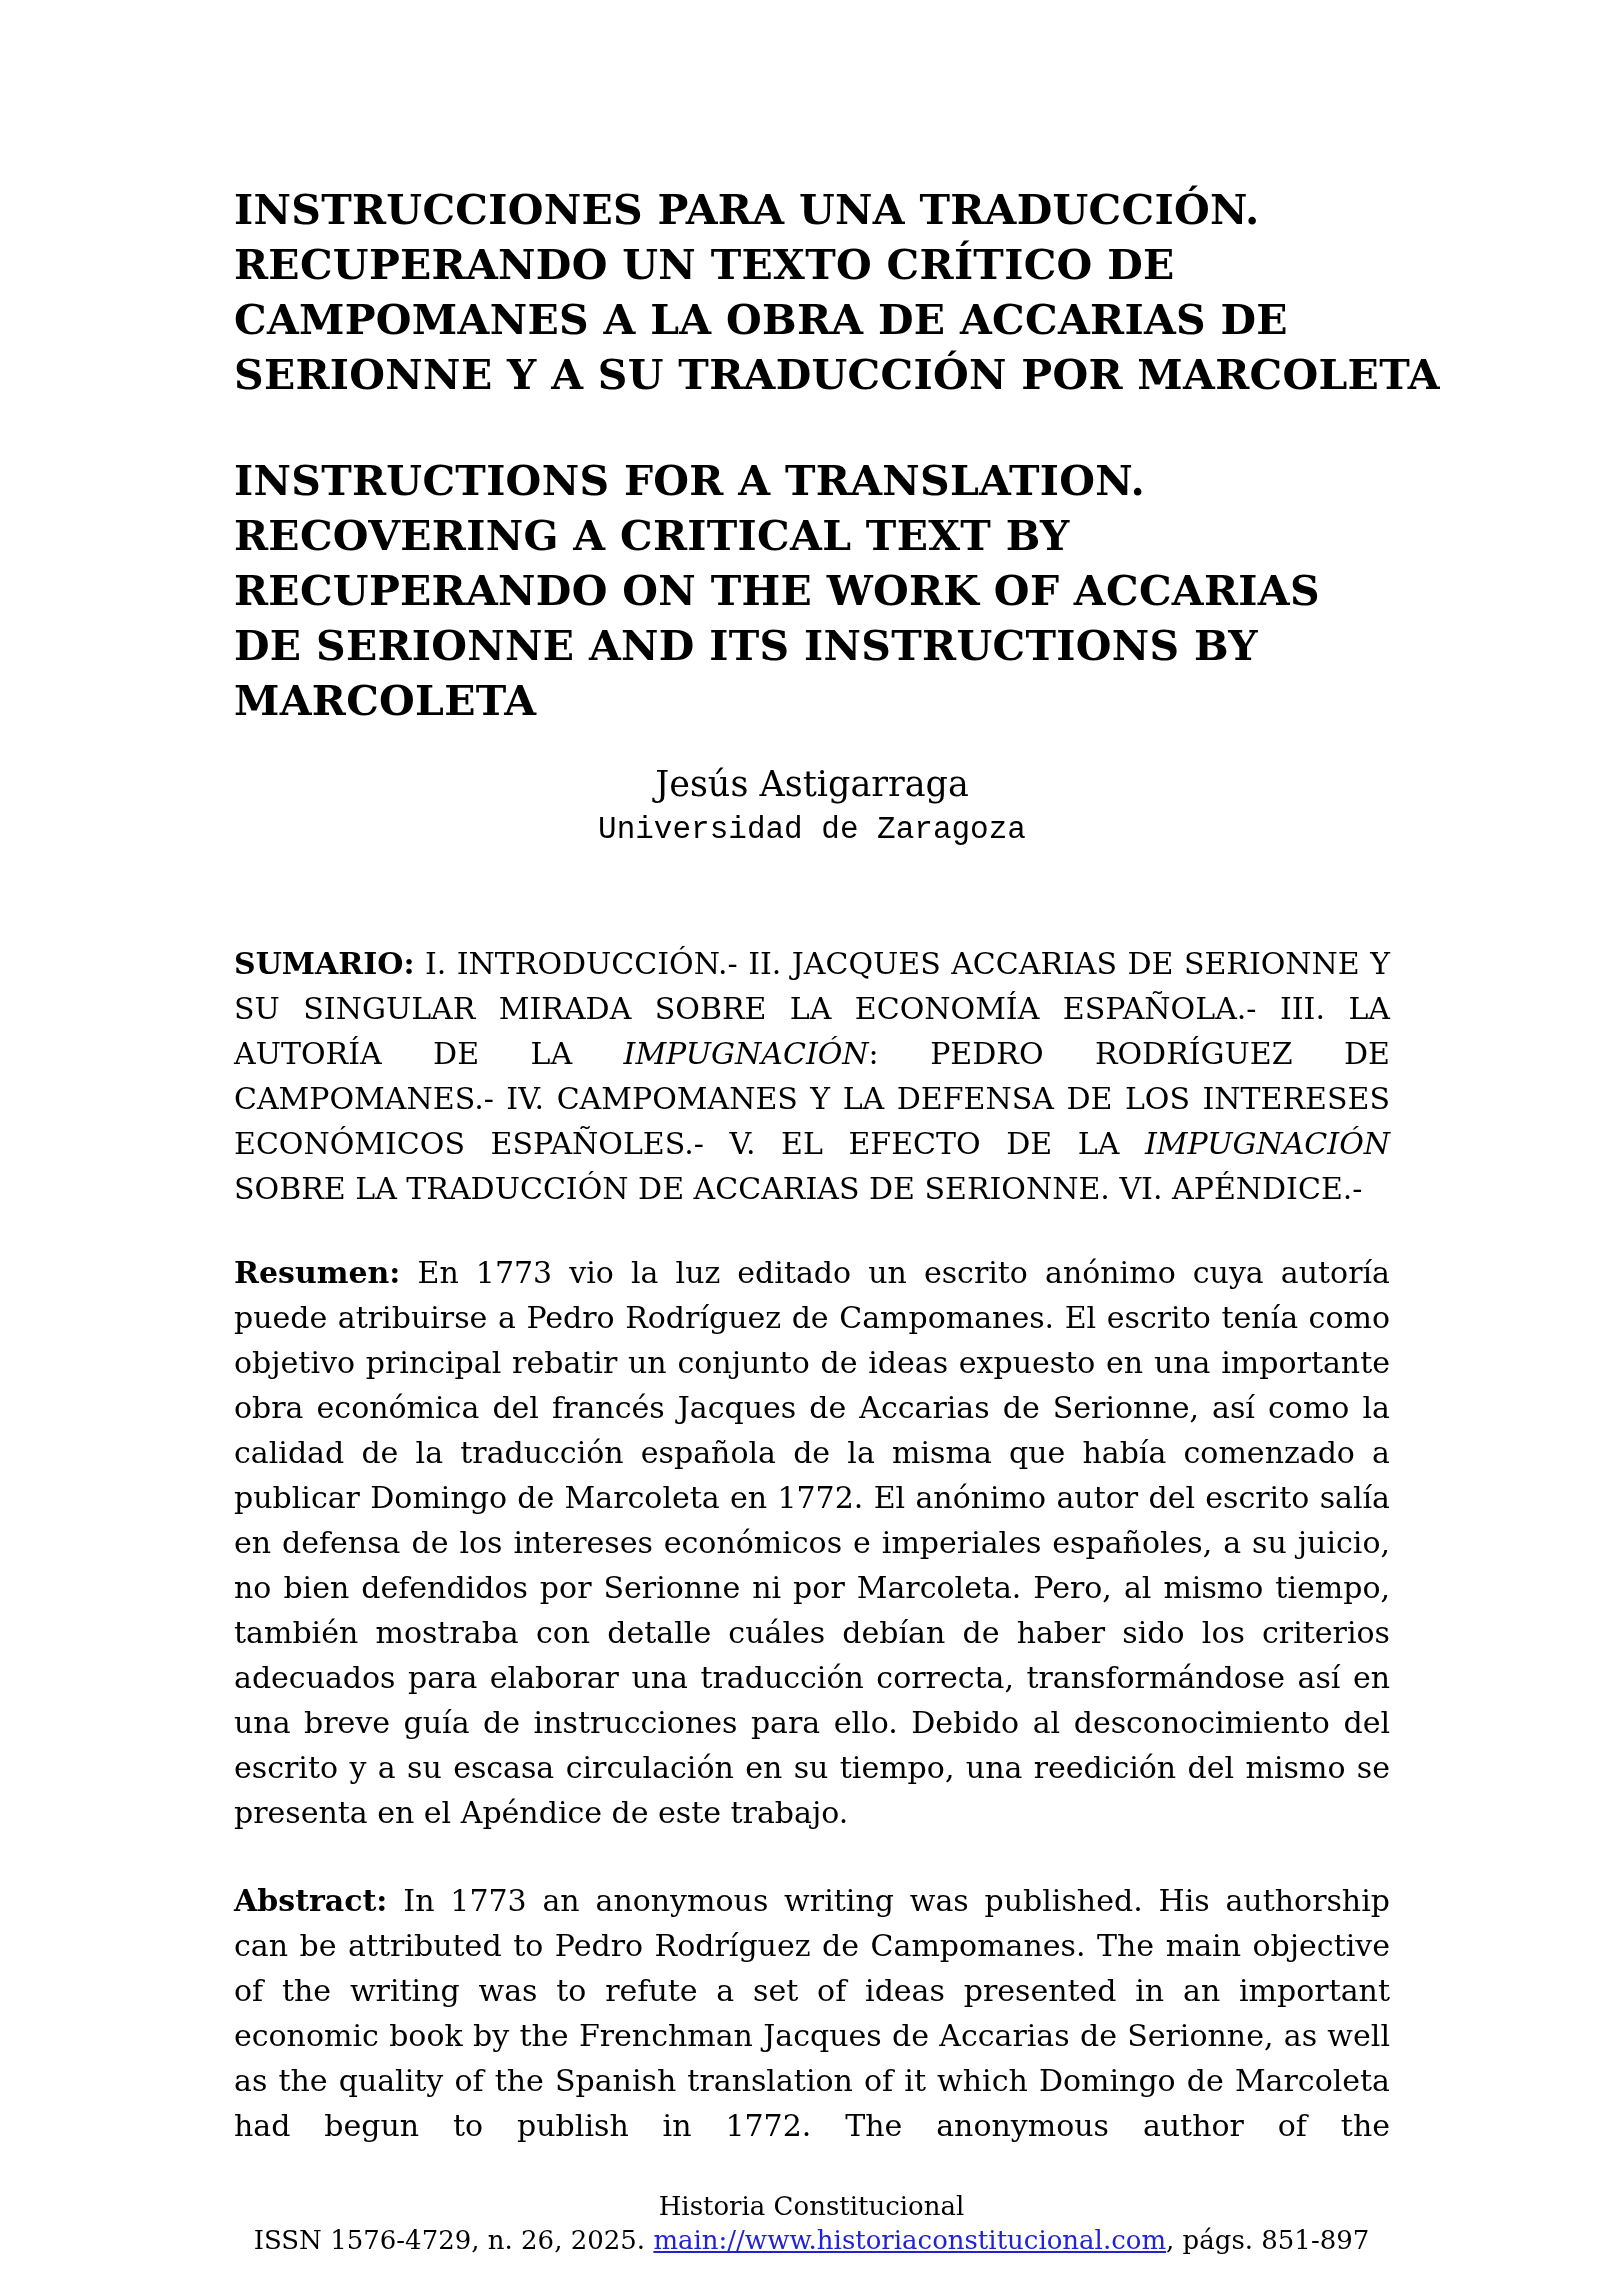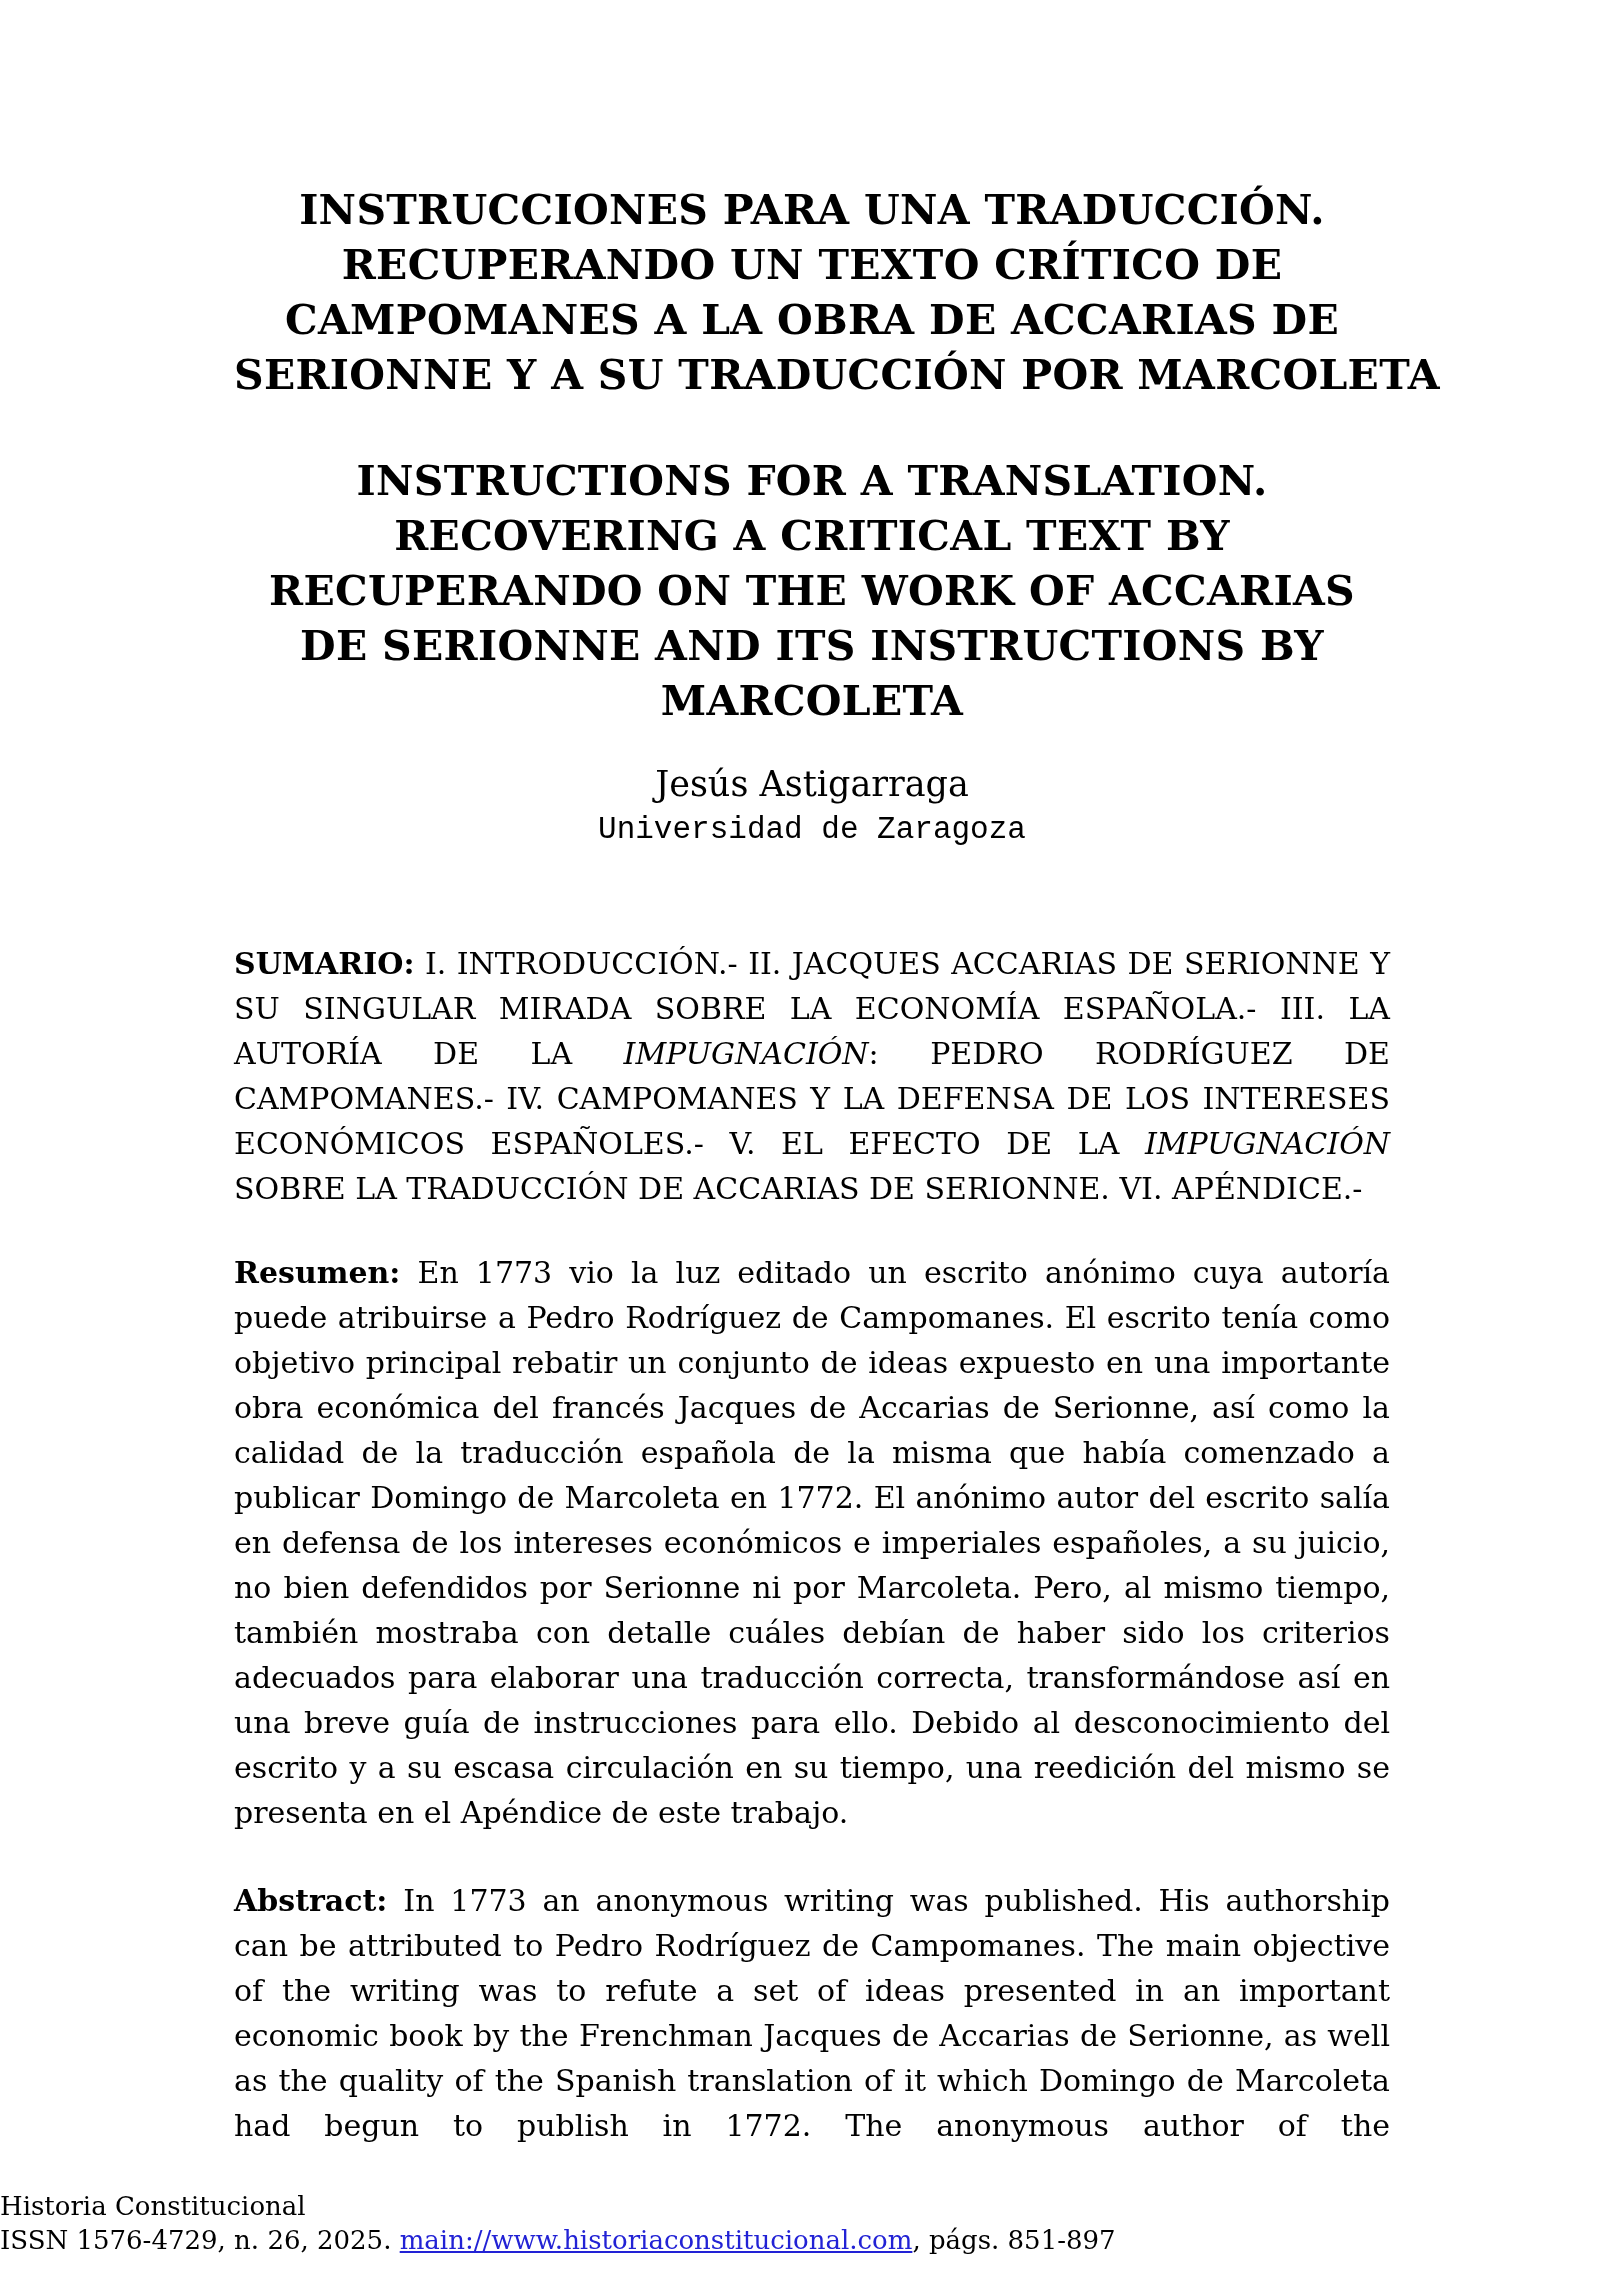--- a/index.html
+++ b/index.html
@@ -17,21 +17,20 @@
   }
   .content {
     position: absolute;
     left: 234px;
     top: 183px;
     width: 1156px;
   }
   
   .title {
     font-weight: bold;
-    text-align: center;
     font-size: 41px;
     line-height: 55px;
     letter-spacing: 0.3px;
   }
   .title .tline { white-space: nowrap; }
   .title-es { margin-bottom: 51px; }
   .title-en { margin-bottom: 30px; }
   
   .author-name {
     text-align: center;
@@ -55,21 +54,21 @@
   .resumen   { margin-bottom: 43px; }
   .abstract  { text-align-last: justify; }
   .bold   { font-weight: bold; }
   .italic { font-style: italic; }
   
   .footer {
     position: absolute;
     left: 0;
     top: 2189px;
     width: 1623px;
-    text-align: left;
+    text-align: center;
     font-size: 26px;
     line-height: 34px;
   }
   .footer .issn-line { white-space: nowrap; }
   .footer a.journal-link {
     color: #2222D5;
     text-decoration: underline;
     text-decoration-color: #2222D5;
     cursor: pointer;
   }

